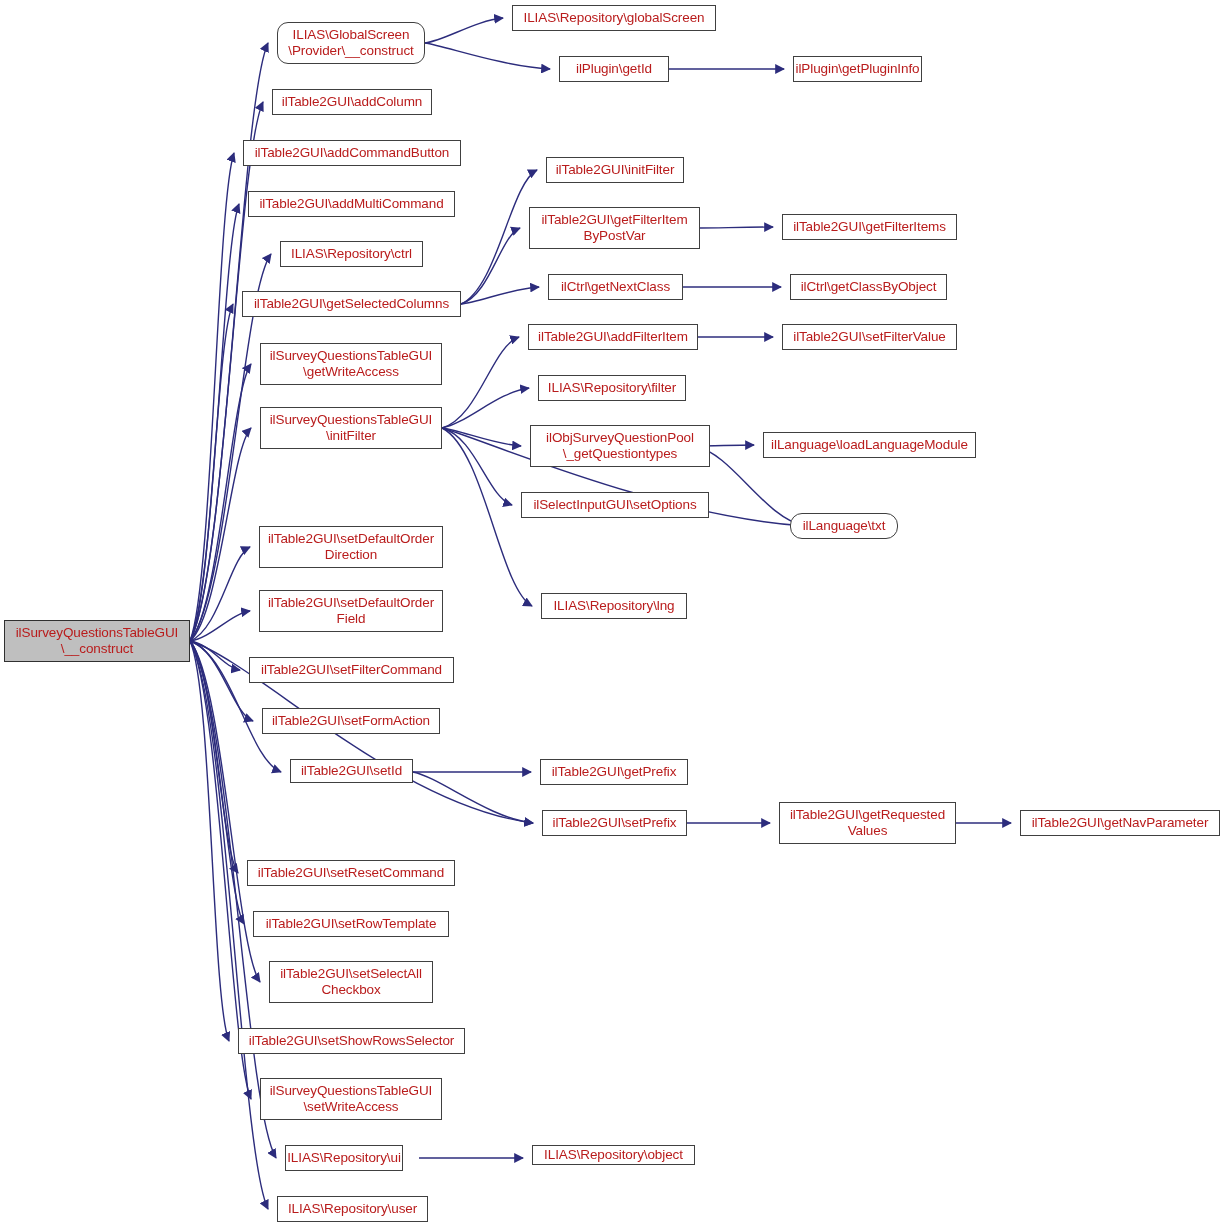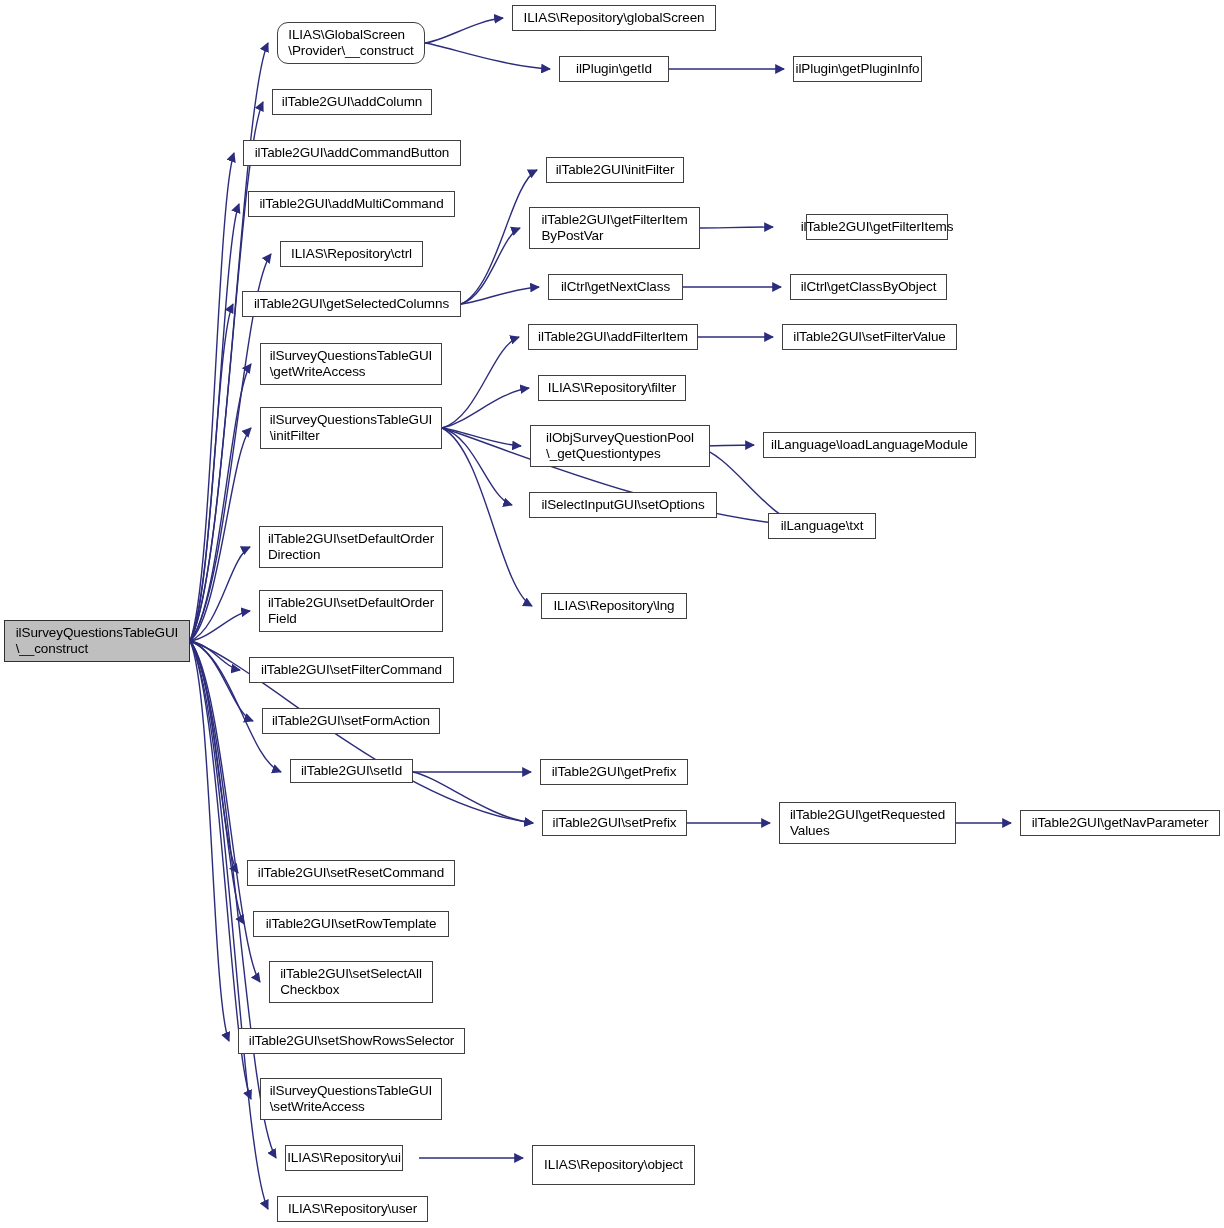--- a/index.html
+++ b/index.html
@@ -21,24 +21,25 @@
     top: 0;
     width: 1224px;
     height: 1228px;
     pointer-events: none;
   }
   .node {
     position: absolute;
     box-sizing: border-box;
     border: 1px solid #404040;
     background: #ffffff;
-    color: #000000;
+    color: #b91c1c;
     display: flex;
     align-items: center;
     justify-content: center;
+    text-align: center;
     font-size: 13.5px;
     line-height: 16px;
     letter-spacing: -0.1px;
     white-space: pre-line;
     padding: 0 3px;
   }
   .node.root {
     background: #bfbfbf;
     border-color: #303030;
   }
@@ -108,35 +109,35 @@
       <div class="node" style="left: 559px; top: 56px; width: 110px; height: 26px;">ilPlugin\getId</div>
       <div class="node" style="left: 793px; top: 56px; width: 129px; height: 26px;">ilPlugin\getPluginInfo</div>
       <div class="node" style="left: 272px; top: 89px; width: 160px; height: 26px;">ilTable2GUI\addColumn</div>
       <div class="node" style="left: 243px; top: 140px; width: 218px; height: 26px;">ilTable2GUI\addCommandButton</div>
       <div class="node" style="left: 248px; top: 191px; width: 207px; height: 26px;">ilTable2GUI\addMultiCommand</div>
       <div class="node" style="left: 280px; top: 241px; width: 143px; height: 26px;">ILIAS\Repository\ctrl</div>
       <div class="node" style="left: 242px; top: 291px; width: 219px; height: 26px;">ilTable2GUI\getSelectedColumns</div>
       <div class="node" style="left: 546px; top: 157px; width: 138px; height: 26px;">ilTable2GUI\initFilter</div>
       <div class="node" style="left: 529px; top: 207px; width: 171px; height: 42px;">ilTable2GUI\getFilterItem
 ByPostVar</div>
-      <div class="node" style="left: 806px; top: 214px; width: 142px; height: 26px;">ilTable2GUI\getFilterItems</div>
+      <div class="node" style="left: 782px; top: 214px; width: 175px; height: 26px;">ilTable2GUI\getFilterItems</div>
       <div class="node" style="left: 548px; top: 274px; width: 135px; height: 26px;">ilCtrl\getNextClass</div>
       <div class="node" style="left: 790px; top: 274px; width: 157px; height: 26px;">ilCtrl\getClassByObject</div>
       <div class="node" style="left: 260px; top: 343px; width: 182px; height: 42px;">ilSurveyQuestionsTableGUI
 \getWriteAccess</div>
       <div class="node" style="left: 260px; top: 407px; width: 182px; height: 42px;">ilSurveyQuestionsTableGUI
 \initFilter</div>
       <div class="node" style="left: 528px; top: 324px; width: 170px; height: 26px;">ilTable2GUI\addFilterItem</div>
       <div class="node" style="left: 782px; top: 324px; width: 175px; height: 26px;">ilTable2GUI\setFilterValue</div>
       <div class="node" style="left: 538px; top: 375px; width: 148px; height: 26px;">ILIAS\Repository\filter</div>
       <div class="node" style="left: 530px; top: 425px; width: 180px; height: 42px;">ilObjSurveyQuestionPool
 \_getQuestiontypes</div>
       <div class="node" style="left: 763px; top: 432px; width: 213px; height: 26px;">ilLanguage\loadLanguageModule</div>
-      <div class="node" style="left: 521px; top: 492px; width: 188px; height: 26px; margin-left: 8px;">ilSelectInputGUI\setOptions</div>
-      <div class="node" style="left: 768px; top: 513px; width: 108px; height: 26px;">ilLanguage\txt</div>
+      <div class="node" style="left: 521px; top: 492px; width: 188px; height: 26px;">ilSelectInputGUI\setOptions</div>
+      <div class="node" style="left: 790px; top: 513px; width: 108px; height: 26px; border-radius: 12px;">ilLanguage\txt</div>
       <div class="node" style="left: 541px; top: 593px; width: 146px; height: 26px;">ILIAS\Repository\lng</div>
       <div class="node" style="left: 259px; top: 526px; width: 184px; height: 42px;">ilTable2GUI\setDefaultOrder
 Direction</div>
       <div class="node" style="left: 259px; top: 590px; width: 184px; height: 42px;">ilTable2GUI\setDefaultOrder
 Field</div>
       <div class="node" style="left: 249px; top: 657px; width: 205px; height: 26px;">ilTable2GUI\setFilterCommand</div>
       <div class="node" style="left: 262px; top: 708px; width: 178px; height: 26px;">ilTable2GUI\setFormAction</div>
       <div class="node" style="left: 290px; top: 759px; width: 123px; height: 24px;">ilTable2GUI\setId</div>
       <div class="node" style="left: 540px; top: 759px; width: 148px; height: 26px;">ilTable2GUI\getPrefix</div>
       <div class="node" style="left: 542px; top: 810px; width: 145px; height: 26px;">ilTable2GUI\setPrefix</div>
@@ -144,16 +145,16 @@
 Values</div>
       <div class="node" style="left: 1020px; top: 810px; width: 200px; height: 26px;">ilTable2GUI\getNavParameter</div>
       <div class="node" style="left: 247px; top: 860px; width: 208px; height: 26px;">ilTable2GUI\setResetCommand</div>
       <div class="node" style="left: 253px; top: 911px; width: 196px; height: 26px;">ilTable2GUI\setRowTemplate</div>
       <div class="node" style="left: 269px; top: 961px; width: 164px; height: 42px;">ilTable2GUI\setSelectAll
 Checkbox</div>
       <div class="node" style="left: 238px; top: 1028px; width: 227px; height: 26px;">ilTable2GUI\setShowRowsSelector</div>
       <div class="node" style="left: 260px; top: 1078px; width: 182px; height: 42px;">ilSurveyQuestionsTableGUI
 \setWriteAccess</div>
       <div class="node" style="left: 285px; top: 1145px; width: 118px; height: 26px;">ILIAS\Repository\ui</div>
-      <div class="node" style="left: 532px; top: 1145px; width: 163px; height: 40px;">ILIAS\Repository\object</div>
+      <div class="node" style="left: 532px; top: 1145px; width: 163px; height: 20px;">ILIAS\Repository\object</div>
       <div class="node" style="left: 277px; top: 1196px; width: 151px; height: 26px;">ILIAS\Repository\user</div>
     </div>
 </div>
 
 </body></html>

